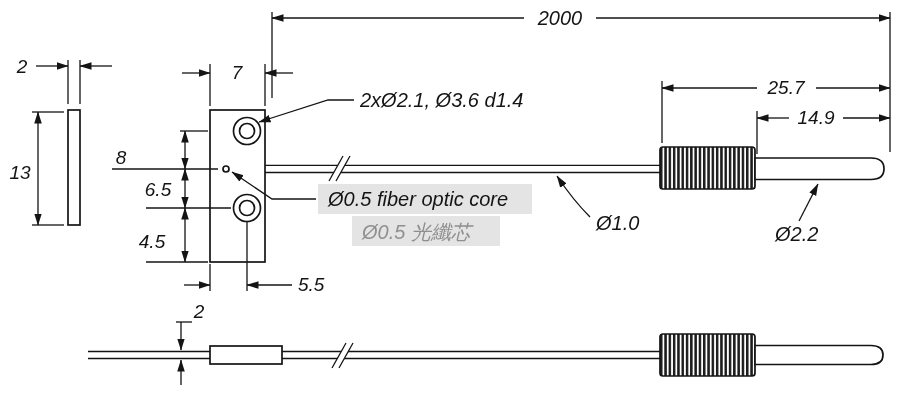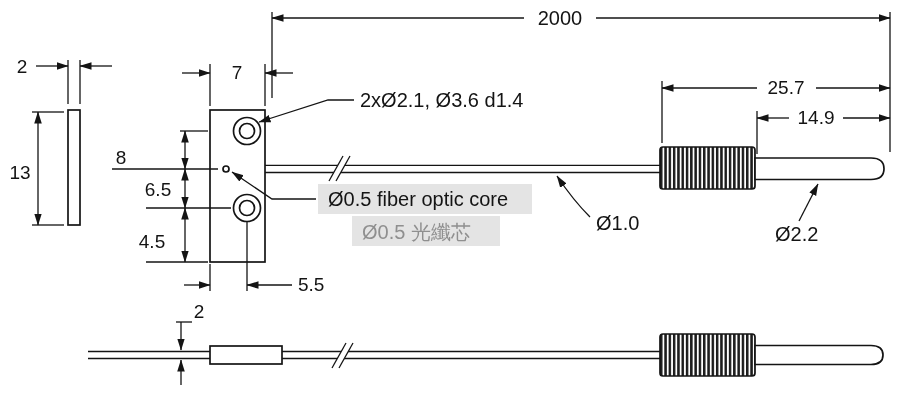--- a/index.html
+++ b/index.html
@@ -1,16 +1,16 @@
 <!DOCTYPE html>
 <html><head>
 <meta charset="utf-8">
 <style>
   html,body{margin:0;padding:0;background:#ffffff;}
-  .stage{width:900px;height:385px;position:relative;background:#ffffff;overflow:hidden;}
+  .stage{width:900px;height:385px;position:relative;background:#ffffff;overflow:hidden;font-style:italic;}
   svg{display:block;}
   .ln{stroke:#141414;stroke-width:1.3;fill:none;}
   .shape{fill:#ffffff;stroke:#141414;stroke-width:1.7;}
   .rib{fill:url(#ribs);stroke:#141414;stroke-width:1.7;}
   .t{font-family:"Liberation Sans","DejaVu Sans",sans-serif;font-size:19px;fill:#141414;}
   .t20{font-size:20px;}
   .zh{fill:#8f8f8f;}
   .hl{fill:#e4e4e4;}
 </style>
 </head>

